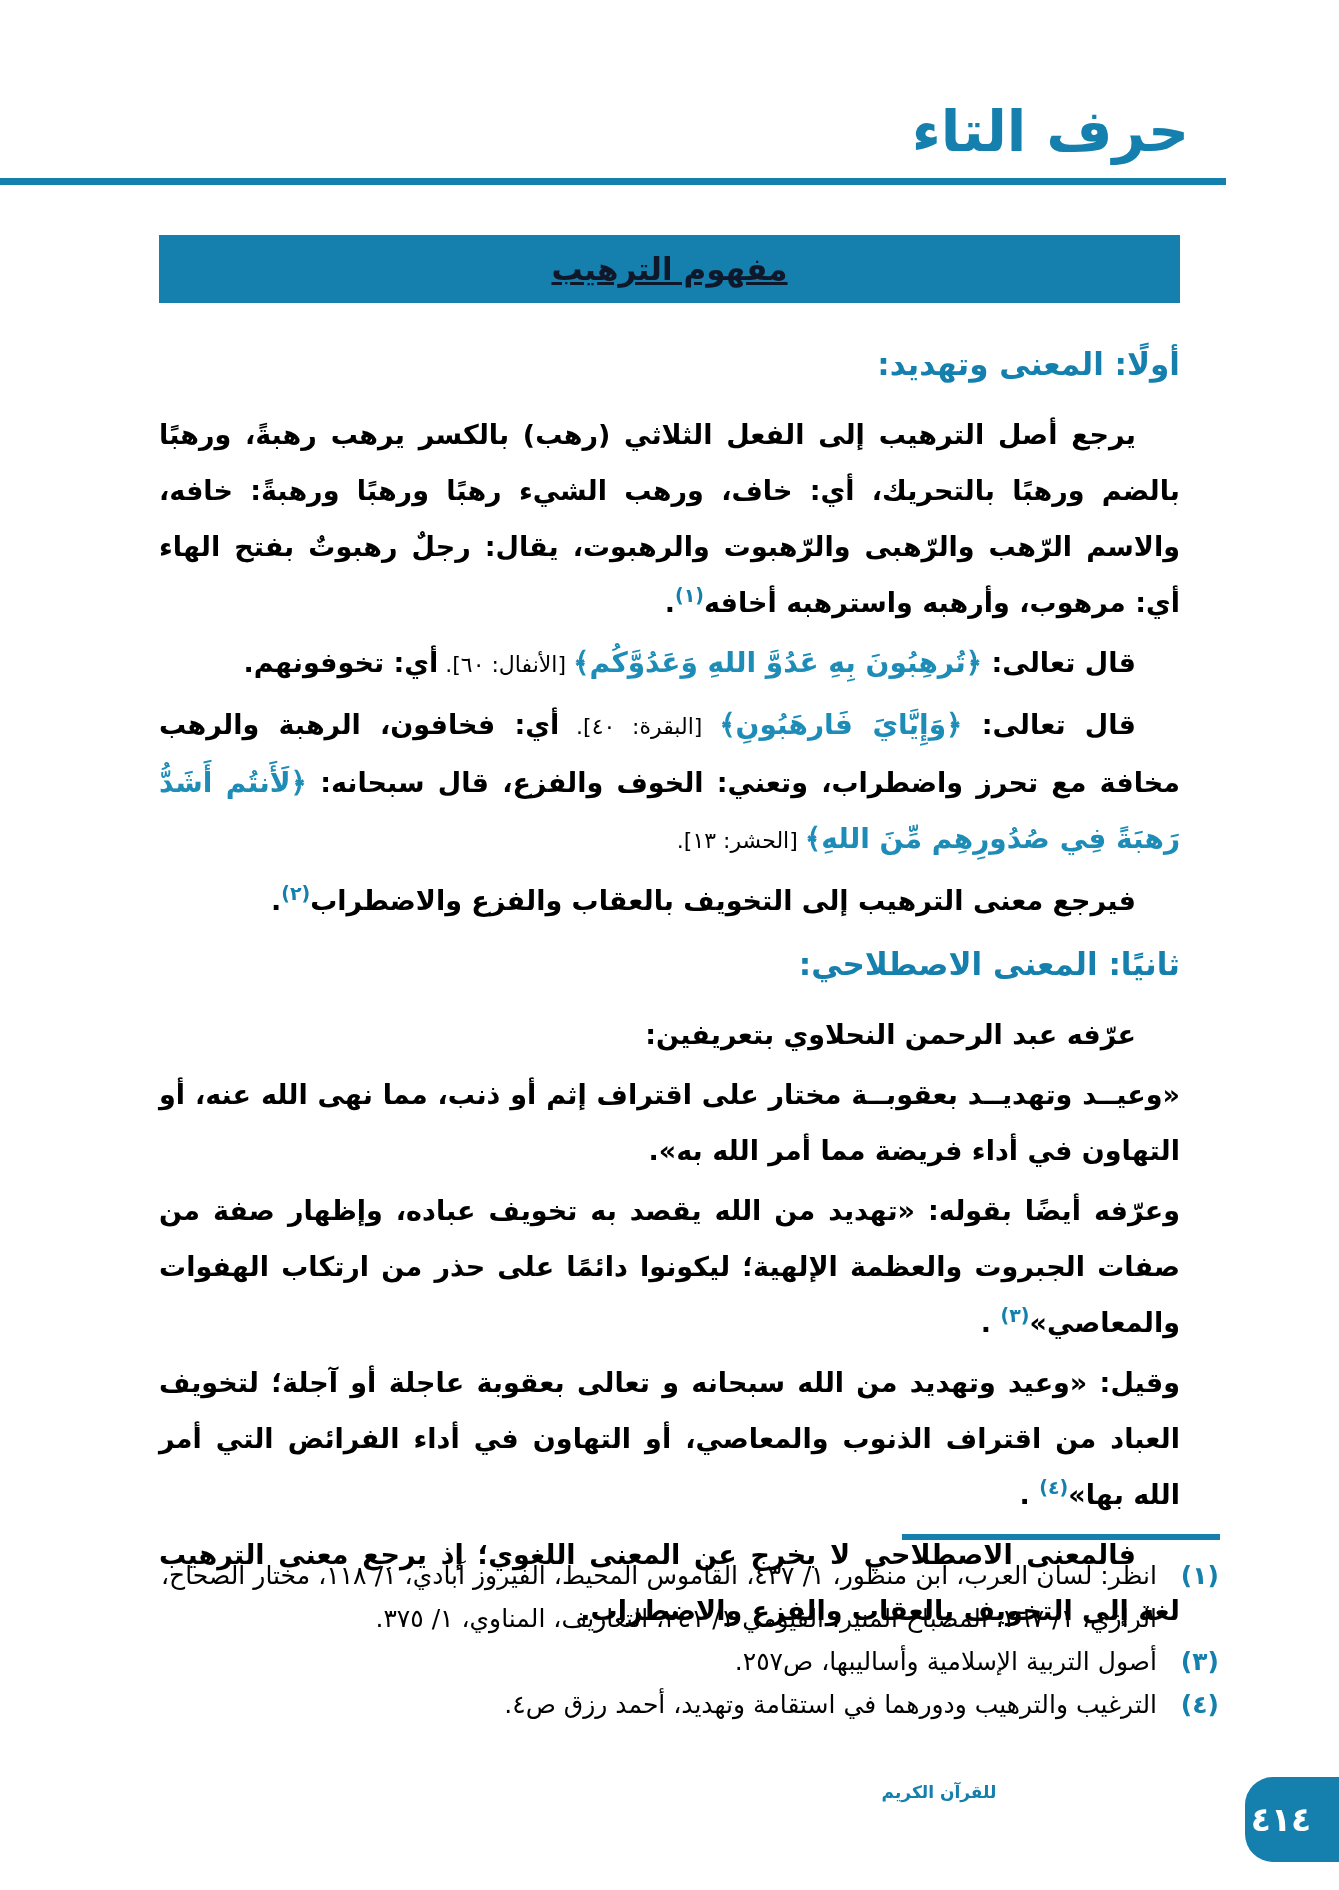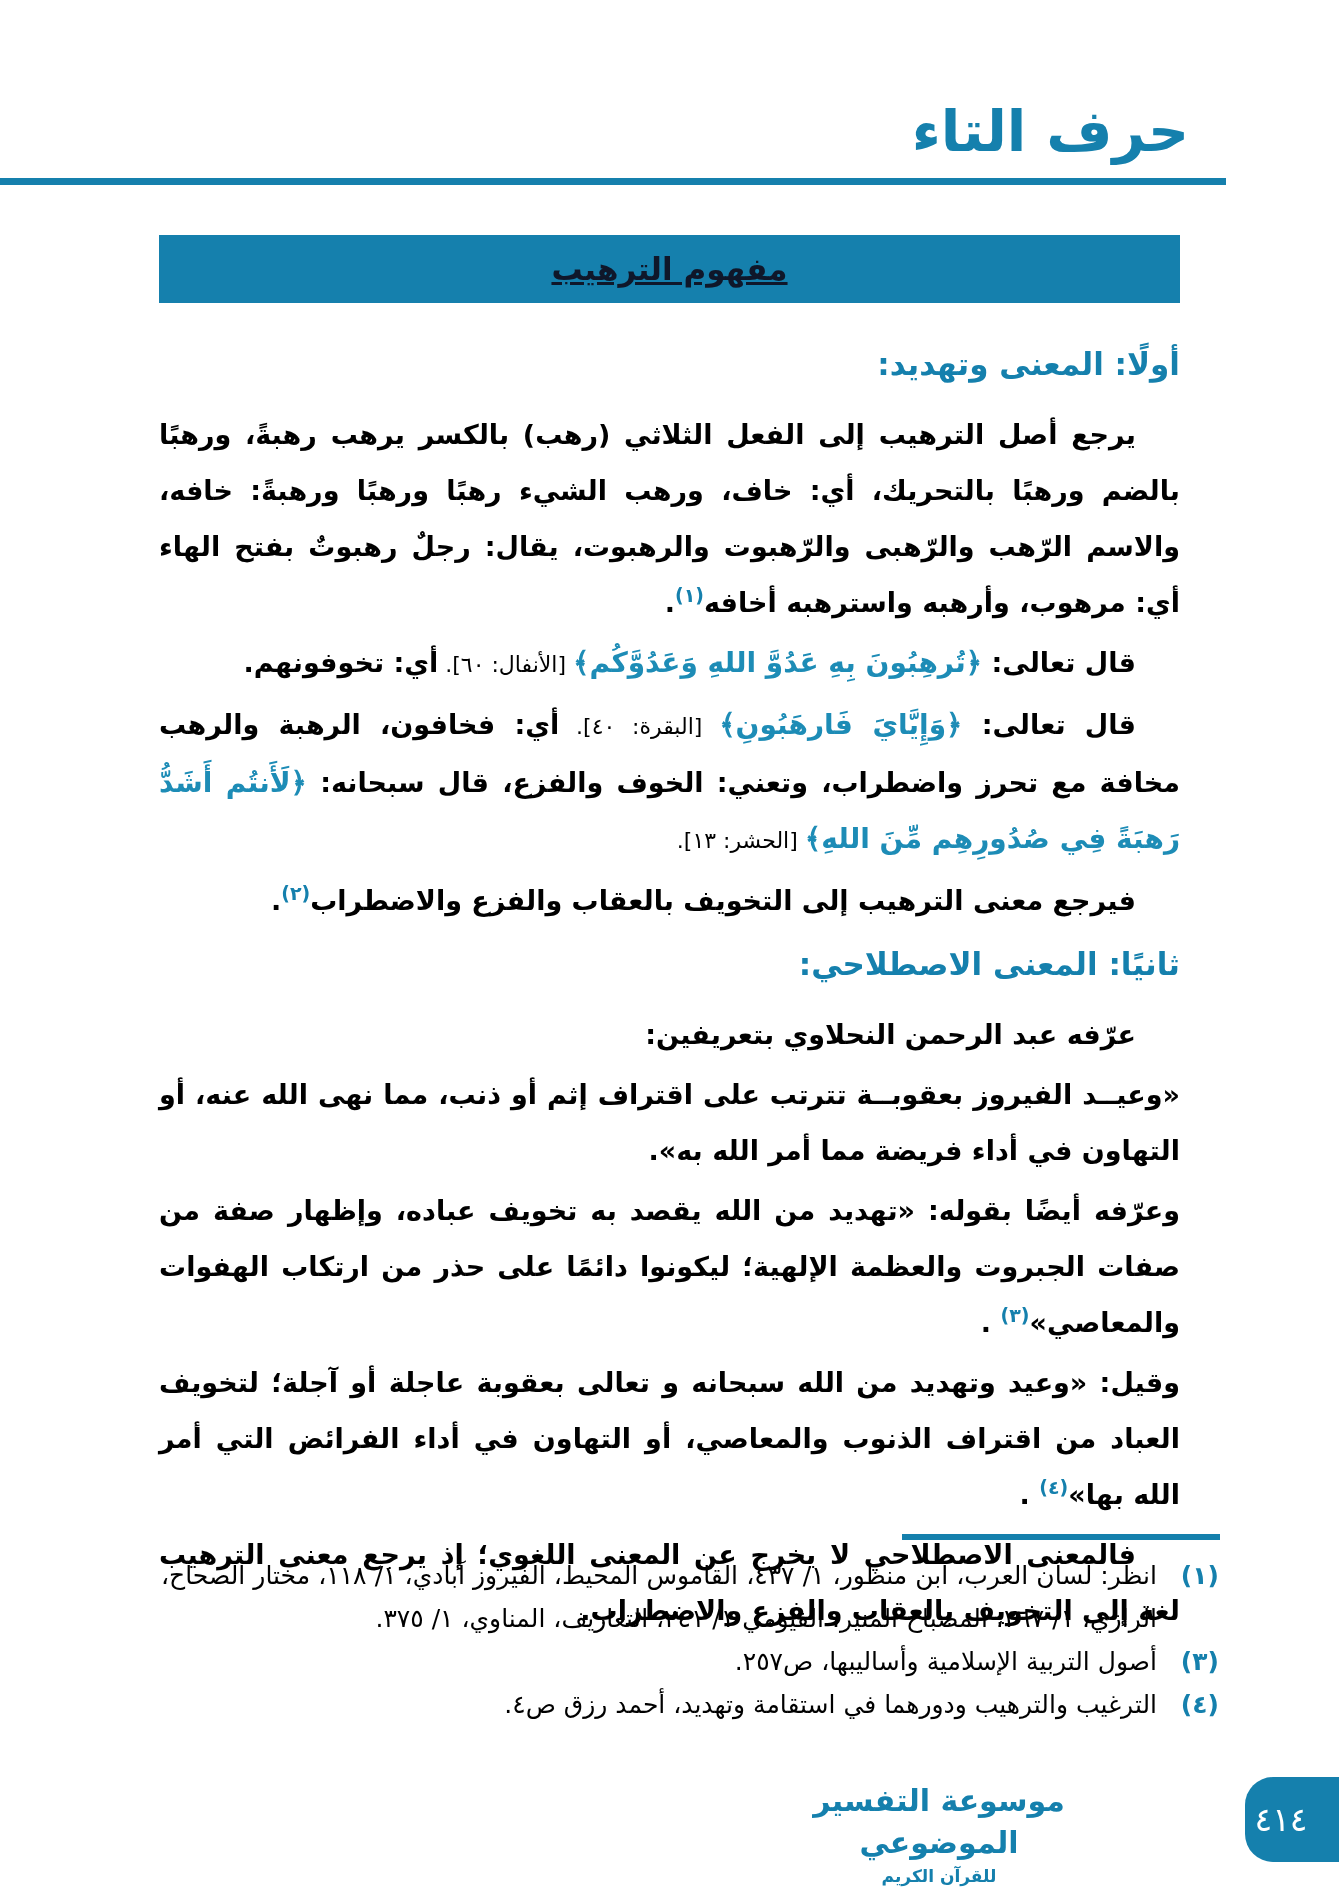--- a/index.html
+++ b/index.html
@@ -75,21 +75,21 @@
   .logo-main { font-size:30px; font-weight:bold; line-height:1.4; }
   .logo-sub  { font-size:17px; font-weight:bold; margin-top:2px; }
   .page-number-box {
     position:absolute; top:1777px; right:0;
     width:94px; height:85px;
     background:var(--accent);
     border-radius:28px 0 0 28px;
     display:flex; align-items:center; justify-content:center;
   }
   .page-number-box span {
-    color:#ffffff; font-size:33px; font-weight:normal; letter-spacing:7px;
+    color:#ffffff; font-size:33px; font-weight:bold; letter-spacing:7px;
     margin-right:22px;
   }
 </style>
 </head>
 <body>
 
 <div class="page">
 
   <div class="chapter-title">حرف التاء</div>
   <div class="header-rule"></div>
@@ -99,36 +99,35 @@
       <span class="banner-title">مفهوم الترهيب</span>
     </div>
     <div id="body-content">
         <div class="section-heading">أولًا: المعنى وتهديد:</div>
         <p class="body-para indent"><span class="run-text">يرجع أصل الترهيب إلى الفعل الثلاثي (رهب) بالكسر يرهب رهبةً، ورهبًا بالضم ورهبًا بالتحريك، أي: خاف، ورهب الشيء رهبًا ورهبًا ورهبةً: خافه، والاسم الرّهب والرّهبى والرّهبوت والرهبوت، يقال: رجلٌ رهبوتٌ بفتح الهاء أي: مرهوب، وأرهبه واسترهبه أخافه</span><span class="run-note">(١)</span><span class="run-text">.</span></p>
         <p class="body-para indent"><span class="run-text">قال تعالى: </span><span class="run-quran">﴿تُرهِبُونَ بِهِ عَدُوَّ اللهِ وَعَدُوَّكُم﴾</span><span class="run-ref"> [الأنفال: ٦٠]. </span><span class="run-text">أي: تخوفونهم.</span></p>
         <p class="body-para indent"><span class="run-text">قال تعالى: </span><span class="run-quran">﴿وَإِيَّايَ فَارهَبُونِ﴾</span><span class="run-ref"> [البقرة: ٤٠]. </span><span class="run-text">أي: فخافون، الرهبة والرهب مخافة مع تحرز واضطراب، وتعني: الخوف والفزع، قال سبحانه: </span><span class="run-quran">﴿لَأَنتُم أَشَدُّ رَهبَةً فِي صُدُورِهِم مِّنَ اللهِ﴾</span><span class="run-ref"> [الحشر: ١٣].</span></p>
         <p class="body-para indent"><span class="run-text">فيرجع معنى الترهيب إلى التخويف بالعقاب والفزع والاضطراب</span><span class="run-note">(٢)</span><span class="run-text">.</span></p>
         <div class="section-heading">ثانيًا: المعنى الاصطلاحي:</div>
         <p class="body-para indent"><span class="run-text">عرّفه عبد الرحمن النحلاوي بتعريفين:</span></p>
-        <p class="body-para"><span class="run-text">«وعيــد الفيروز بعقوبــة تترتب على اقتراف إثم أو ذنب، مما نهى الله عنه، أو التهاون في أداء فريضة مما أمر الله به».</span></p>
+        <p class="body-para"><span class="run-text">«وعيــد وتهديــد بعقوبــة مختار على اقتراف إثم أو ذنب، مما نهى الله عنه، أو التهاون في أداء فريضة مما أمر الله به».</span></p>
         <p class="body-para"><span class="run-text">وعرّفه أيضًا بقوله: «تهديد من الله يقصد به تخويف عباده، وإظهار صفة من صفات الجبروت والعظمة الإلهية؛ ليكونوا دائمًا على حذر من ارتكاب الهفوات والمعاصي»</span><span class="run-note">(٣)</span><span class="run-text"> .</span></p>
         <p class="body-para"><span class="run-text">وقيل: «وعيد وتهديد من الله سبحانه و تعالى بعقوبة عاجلة أو آجلة؛ لتخويف العباد من اقتراف الذنوب والمعاصي، أو التهاون في أداء الفرائض التي أمر الله بها»</span><span class="run-note">(٤)</span><span class="run-text"> .</span></p>
         <p class="body-para indent"><span class="run-text">فالمعنى الاصطلاحي لا يخرج عن المعنى اللغوي؛ إذ يرجع معنى الترهيب لغة إلى التخويف بالعقاب والفزع والاضطراب.</span></p>
       </div>
   </div>
 
   <div class="footnote-sep"></div>
   <div class="footnotes" id="footnotes-list">
       <div class="footnote"><span class="fn-marker">(١)</span><span class="fn-text">انظر: لسان العرب، ابن منظور، ١/ ٤٣٧، القاموس المحيط، الفيروز آبادي، ١/ ١١٨، مختار الصحاح، الرازي، ١/ ٢٦٧، المصباح المنير، الفيومي ١/ ٢٤١، التعاريف، المناوي، ١/ ٣٧٥.</span></div>
       <div class="footnote"><span class="fn-marker">(٣)</span><span class="fn-text">أصول التربية الإسلامية وأساليبها، ص٢٥٧.</span></div>
       <div class="footnote"><span class="fn-marker">(٤)</span><span class="fn-text">الترغيب والترهيب ودورهما في استقامة وتهديد، أحمد رزق ص٤.</span></div>
     </div>
 
   <div class="footer-logo">
-    <div class="logo-main">موسوعة التفسير الموضوعي</div>
     <div class="logo-sub">للقرآن الكريم</div>
   </div>
 
   <div class="page-number-box">
     <span>٤١٤</span>
   </div>
 
 </div>
 
 </body></html>

